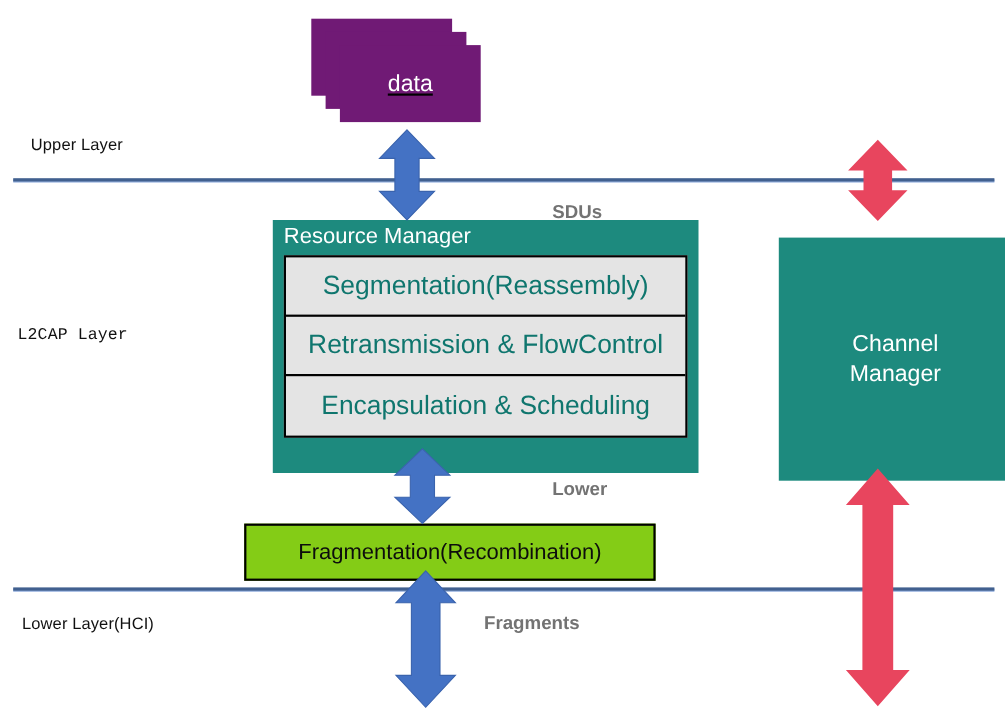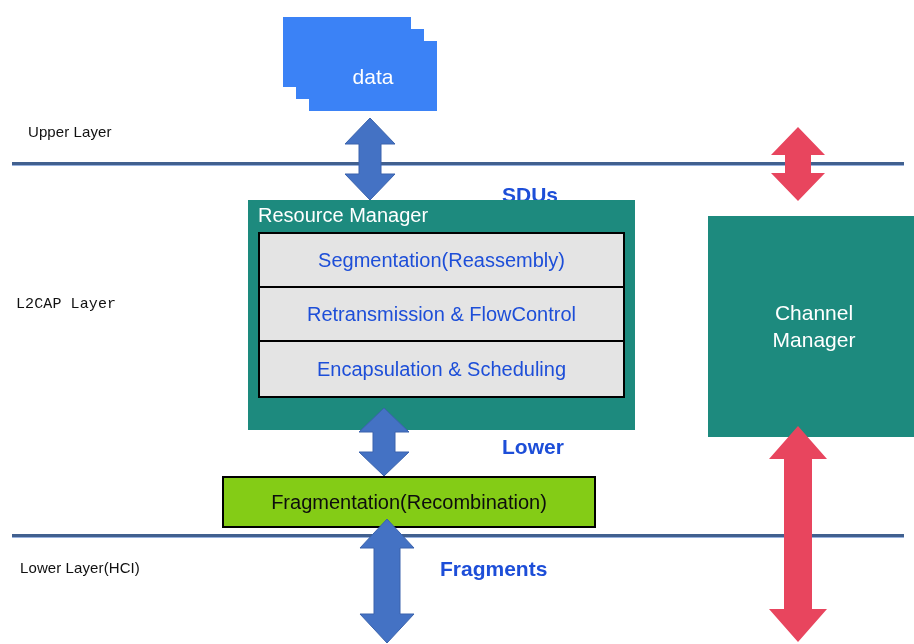--- a/index.html
+++ b/index.html
@@ -31,23 +31,24 @@
     position: absolute;
     font-size: 15px;
     color: #111111;
     white-space: nowrap;
     letter-spacing: 0.1px;
   }
 
   
   .data-card {
     position: absolute;
-    background: #3b82f6;
+    background: #701a75;
     width: 128px;
     height: 70px;
+    text-decoration: underline;
   }
   .data-card.front {
     display: flex;
     align-items: center;
     justify-content: center;
   }
   .data-card .data-text {
     color: #FFFFFF;
     font-size: 21px;
     line-height: 1;
@@ -73,22 +74,22 @@
     width: 367px;
     border: 2px solid #000000;
     box-sizing: border-box;
     background: #E4E4E4;
   }
   .inner-row {
     height: 54px;
     display: flex;
     align-items: center;
     justify-content: center;
-    color: #1d4ed8;
-    font-size: 20px;
+    color: #0f766e;
+    font-size: 24px;
     border-bottom: 2px solid #000000;
     box-sizing: border-box;
     white-space: nowrap;
   }
   .inner-row:last-child { border-bottom: none; }
 
   .channel-box {
     position: absolute;
     background: #1D8A7E;
     display: flex;
@@ -115,22 +116,22 @@
     color: #0D0D0D;
     font-size: 20px;
     white-space: nowrap;
     margin-top: 14px;
   }
 
   
   .annot {
     position: absolute;
     font-weight: bold;
-    font-size: 21px;
-    color: #1d4ed8;
+    font-size: 17px;
+    color: #737373;
     white-space: nowrap;
   }
 
   
   .arrow { position: absolute; }
   .arrow svg { display: block; }
 </style>
 </head>
 <body>
 

